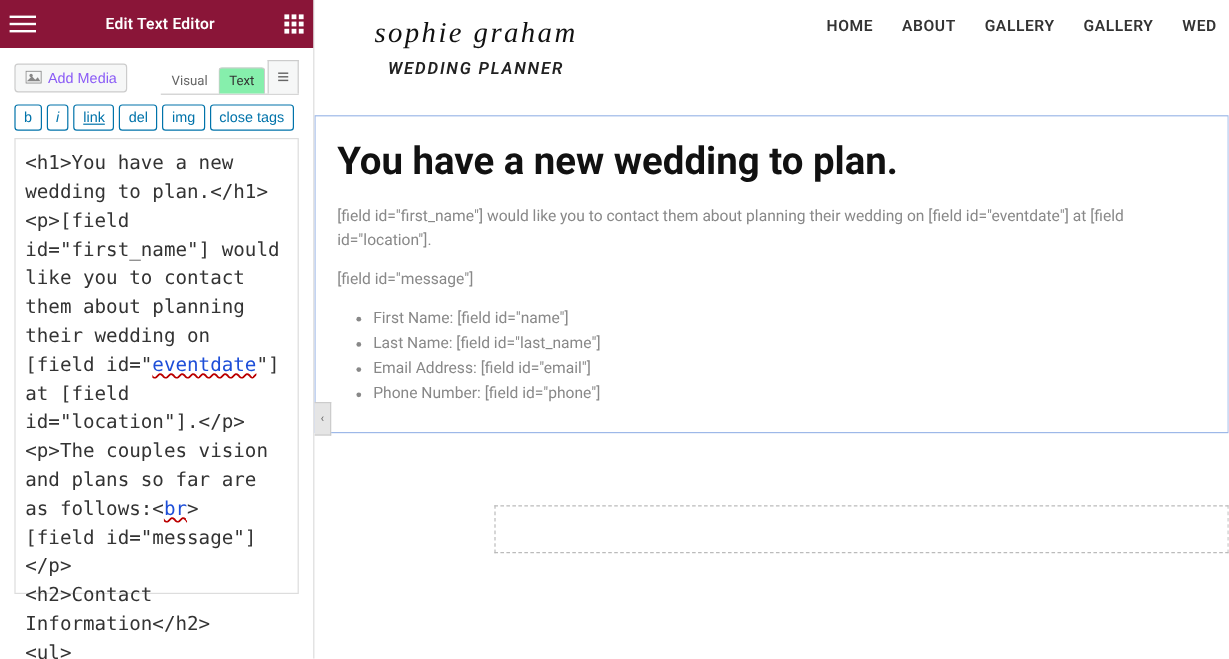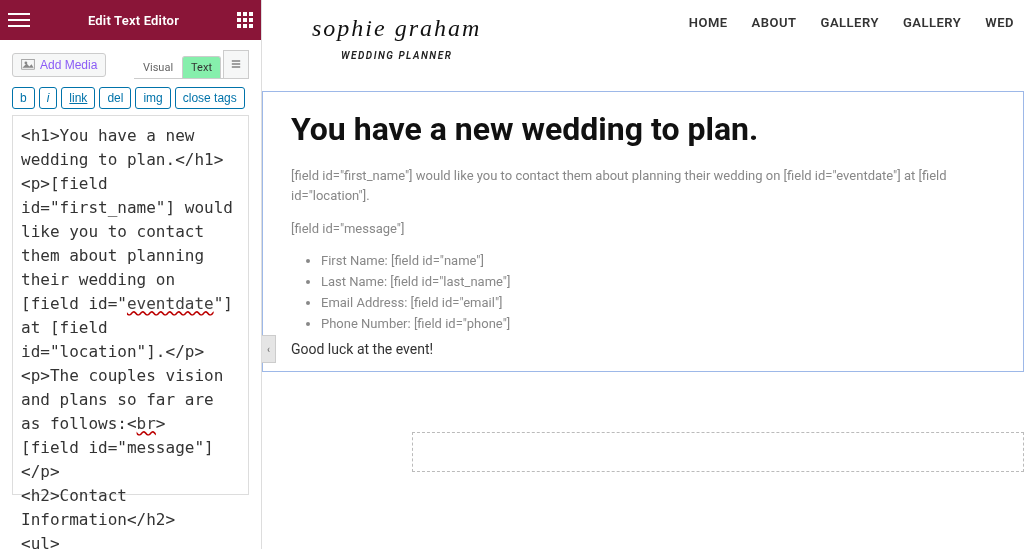--- a/index.html
+++ b/index.html
@@ -18,30 +18,30 @@
 .btn { border: 1px solid #ccc; background: #f6f7f7; border-radius: 3px; padding: 4px 8px; font-size: 12px; cursor: pointer; display: inline-flex; align-items: center; gap: 5px; color: #8b5cf6; }
 .media-svg { width: 14px; height: 14px; }
 .tabs { display: flex; align-items: flex-end; border-bottom: 1px solid #ccc; text-align: center; }
 .tab { font-size: 11px; padding: 4px 8px; color: #666; cursor: pointer; border: 1px solid transparent; border-bottom: none; }
 .tab.active { border-color: #ccc; background: #86efac; color: #333; border-radius: 3px 3px 0 0; }
 .cog-btn { padding: 4px 6px; border: 1px solid #ccc; border-bottom: none; background: #f6f7f7; cursor: pointer; margin-left: 2px; }
 .cog-btn svg { width: 12px; height: 12px; }
 .qt-row { display: flex; gap: 4px; flex-wrap: wrap; margin: 6px 0; }
 .qt { border: 1px solid #0073aa; color: #0073aa; background: #fff; border-radius: 3px; padding: 3px 7px; font-size: 12px; cursor: pointer; }
 .editor { width: 100%; height: 380px; border: 1px solid #ddd; padding: 8px; font-family: Menlo, Consolas, monospace; font-size: 16px; line-height: 1.5; color: #333; resize: none; white-space: pre-wrap; }
-.editor .red { color: #404040; text-decoration: underline wavy #b00; }
+.editor .red { color: #1d4ed8; text-decoration: underline wavy #b00; }
 .preview { flex: 1; position: relative; padding: 10px 0 0 0; overflow: hidden; }
 .site-header { display: flex; justify-content: space-between; align-items: flex-start; padding: 5px 10px 30px 50px; }
 .brand { text-align: center; font-style: italic; }
 .brand-name { font-family: Georgia, serif; font-size: 24px; letter-spacing: 2px; color: #111; }
-.brand-sub { font-size: 10px; letter-spacing: 1.5px; color: #222; margin-top: 8px; font-weight: 600; }
+.brand-sub { font-size: 14px; letter-spacing: 1.5px; color: #222; margin-top: 8px; font-weight: 600; }
 .nav { display: flex; gap: 24px; font-size: 13px; font-weight: 600; color: #333; letter-spacing: .5px; white-space: nowrap; overflow: hidden; }
 .nav span { cursor: pointer; }
 .collapse-handle { position: absolute; left: 0; top: 335px; width: 14px; height: 28px; background: #e5e5e5; border: 1px solid #ccc; border-left: none; display: flex; align-items: center; justify-content: center; cursor: pointer; font-size: 10px; color: #666; }
-.content-frame { margin-left: 0; border: 1px solid #9db8e8; padding: 18px 18px 14px 28px; }
+.content-frame { margin-left: 0; border: 1px solid #9db8e8; padding: 18px 18px 14px 18px; }
 .content-frame h1 { font-size: 32px; font-weight: 700; color: #111; margin-bottom: 18px; }
 .content-frame p { font-size: 13px; color: #888; margin-bottom: 14px; line-height: 1.5; }
 .content-frame p.kicker { margin-bottom: 4px; }
 .content-frame h2 { font-size: 22px; font-weight: 700; color: #111; margin: 6px 0 12px; }
 .content-frame ul { margin: 0 0 10px 30px; }
 .content-frame li { font-size: 13px; color: #888; margin-bottom: 6px; }
 .luck { font-size: 14px; color: #333; }
 .dashed-box { margin: 60px 0 0 150px; height: 40px; border: 1px dashed #bbb; }
 </style>
 </head>
@@ -130,16 +130,15 @@
   <div class="content-frame">
     <h1>You have a new wedding to plan.</h1>
     <p>[field id="first_name"] would like you to contact them about planning their wedding on [field id="eventdate"] at [field id="location"].</p>
     <p>[field id="message"]</p>
     <ul>
       <li>First Name: [field id="name"]</li>
       <li>Last Name: [field id="last_name"]</li>
       <li>Email Address: [field id="email"]</li>
       <li>Phone Number: [field id="phone"]</li>
     </ul>
-    <div class="luck">Good luck at the event!</div>
   </div>
   <div class="dashed-box"></div>
 </div>
 
 </body></html>

